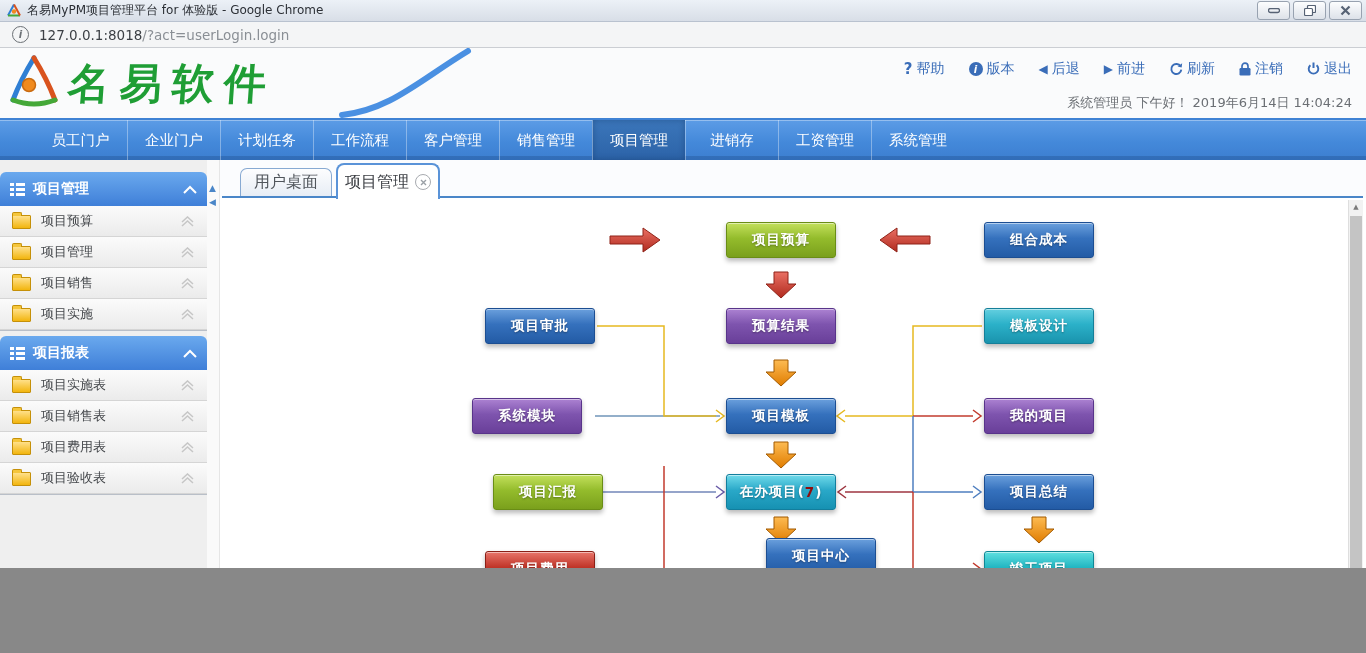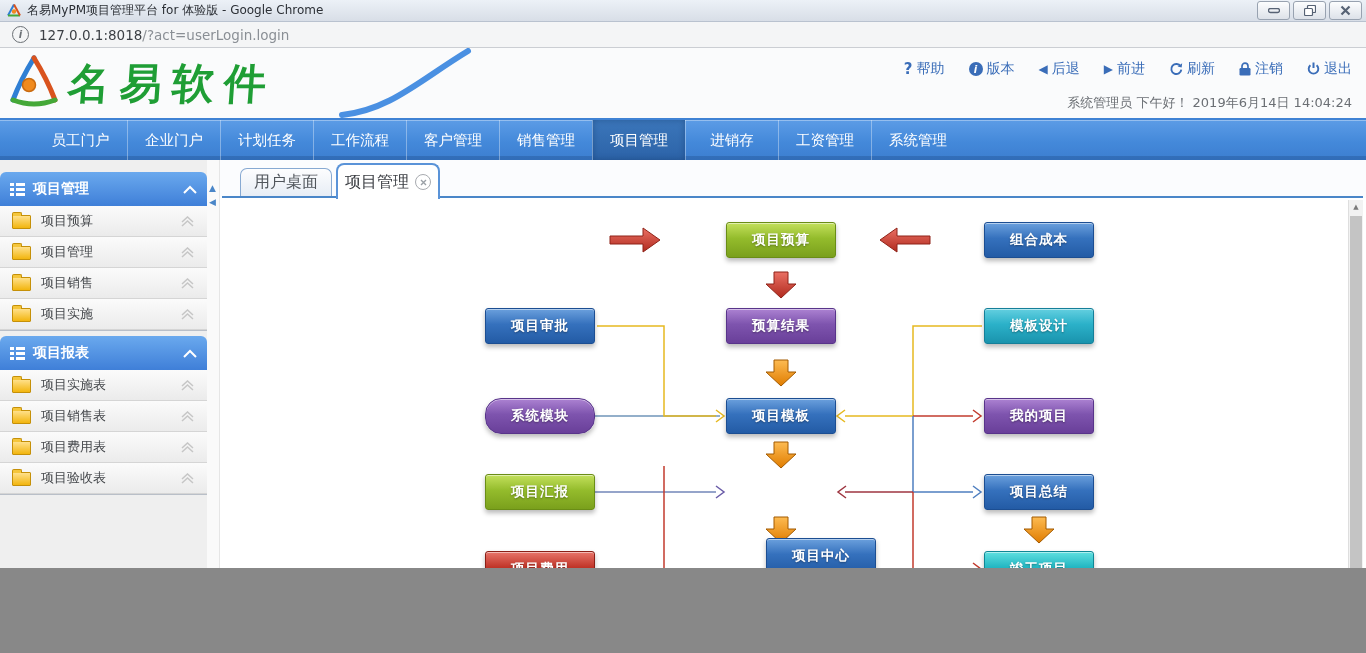--- a/index.html
+++ b/index.html
@@ -400,31 +400,36 @@
       </div>
     <div class="node blue" style="left:265px;top:148px;">
         <span>项目审批</span>
       </div>
     <div class="node purple" style="left:506px;top:148px;">
         <span>预算结果</span>
       </div>
     <div class="node cyan" style="left:764px;top:148px;">
         <span>模板设计</span>
       </div>
-    <div class="node purple" style="left:265px;top:238px;border-radius:16px;">
+    <div class="node purple" style="left:252px;top:238px;">
         <span>系统模块</span>
       </div>
     <div class="node blue" style="left:506px;top:238px;">
         <span>项目模板</span>
       </div>
     <div class="node purple" style="left:764px;top:238px;">
         <span>我的项目</span>
       </div>
-    <div class="node green" style="left:265px;top:314px;">
+    <div class="node green" style="left:273px;top:314px;">
         <span>项目汇报</span>
+      </div>
+    <div class="node cyan2" style="left:506px;top:314px;">
+        <span>在办项目(</span>
+        <span class="cnt">7</span>
+        <span>)</span>
       </div>
     <div class="node blue" style="left:764px;top:314px;">
         <span>项目总结</span>
       </div>
     <div class="node red" style="left:265px;top:391px;">
         <span>项目费用</span>
       </div>
     <div class="node blue" style="left:506px;top:378px;margin-left:40px;">
         <span>项目中心</span>
       </div>

